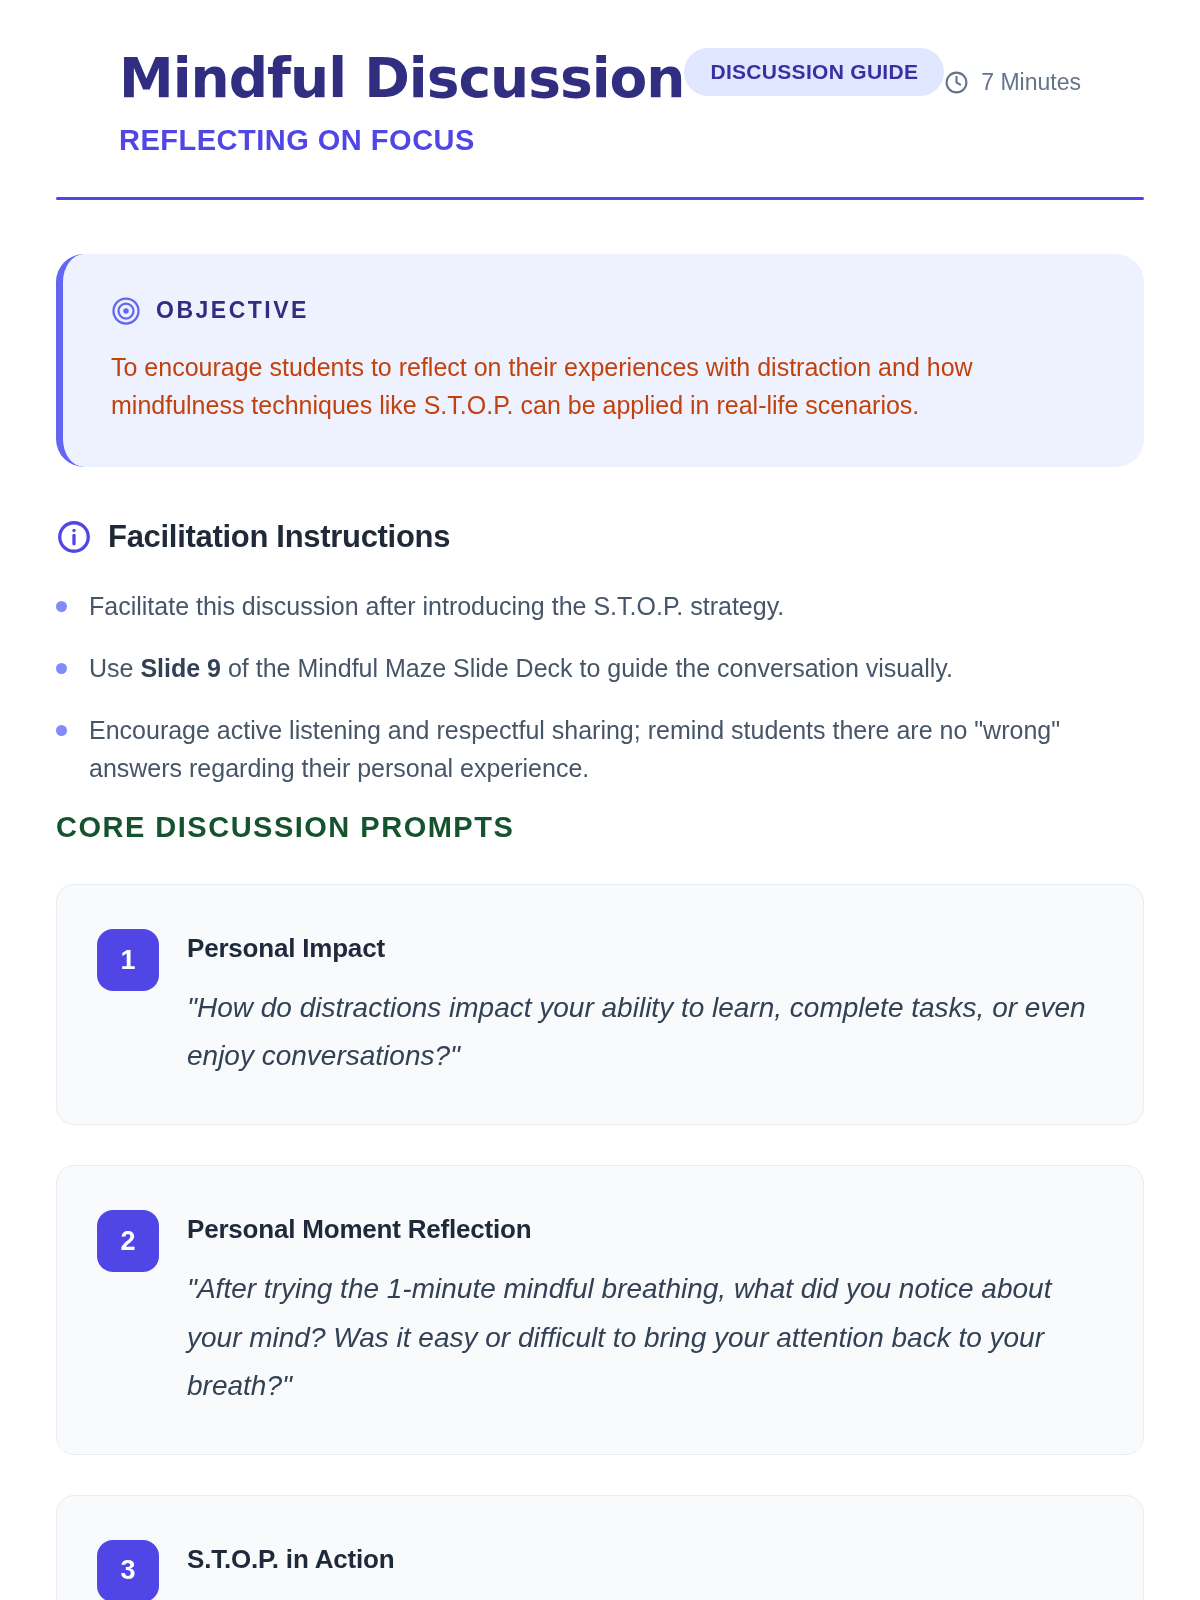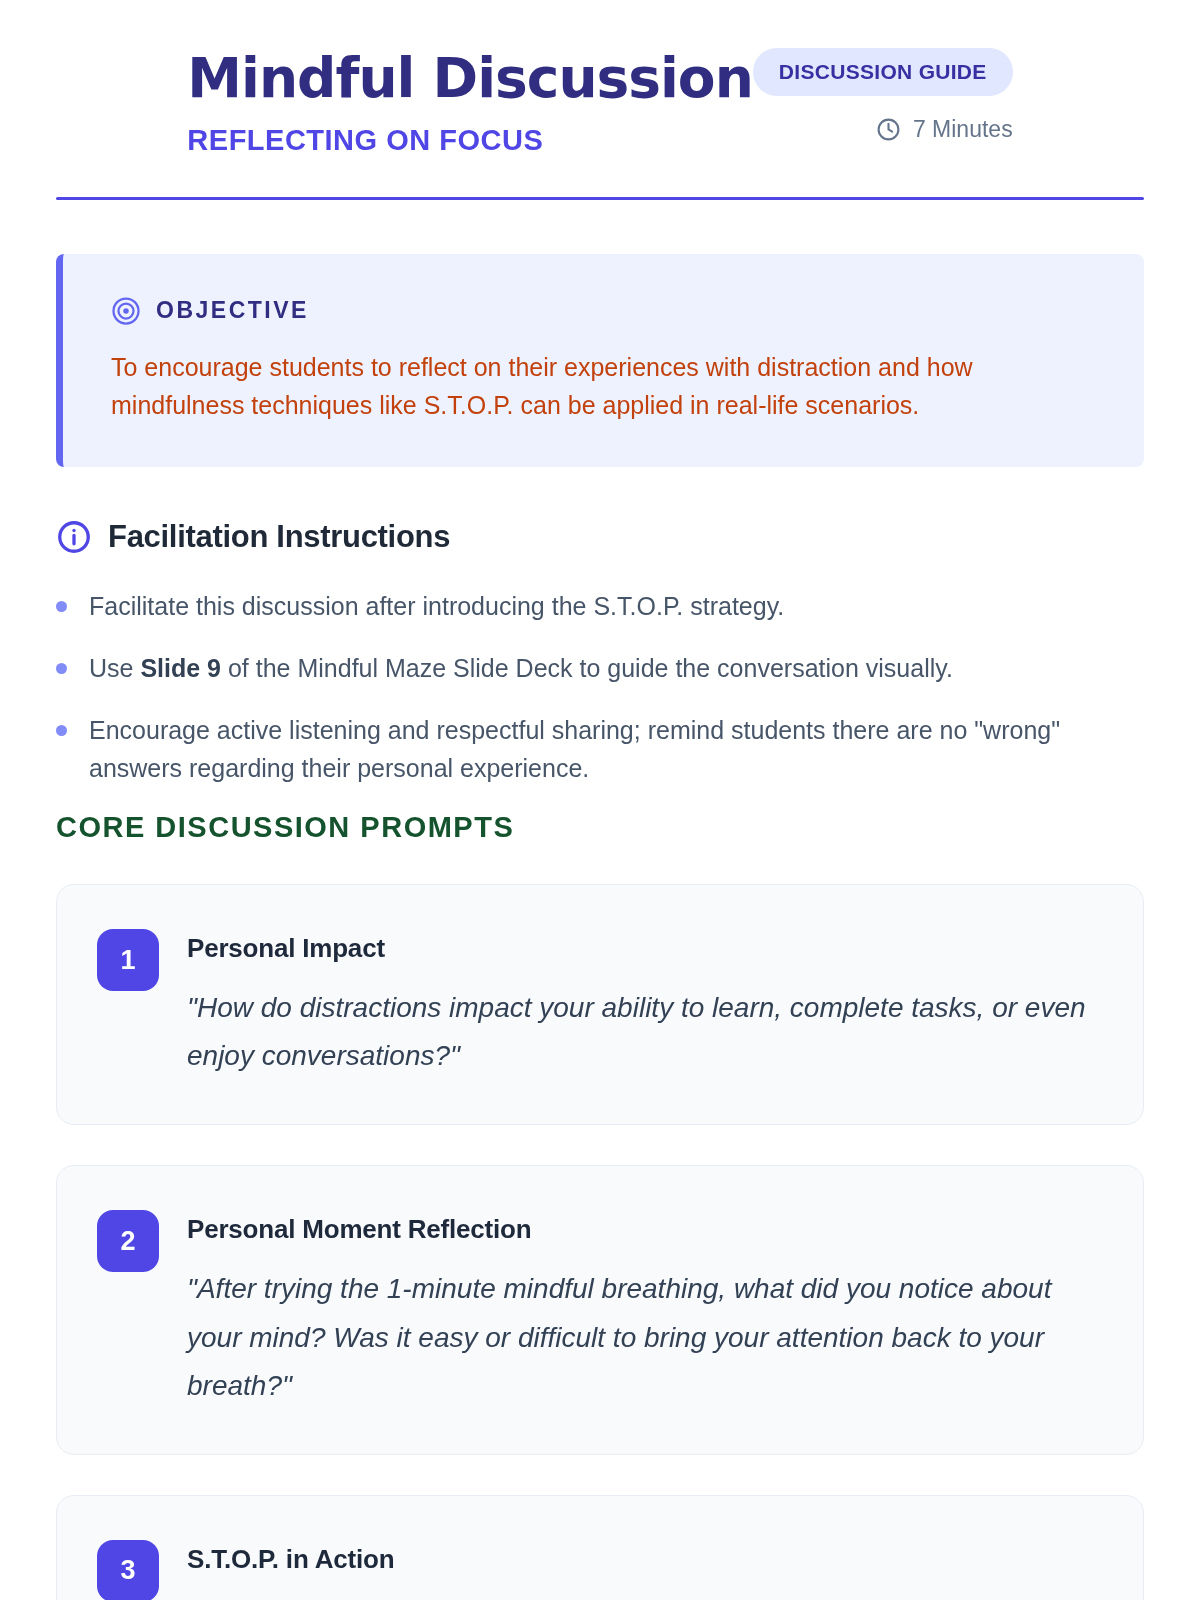--- a/index.html
+++ b/index.html
@@ -23,41 +23,41 @@
     letter-spacing: -1px;
     line-height: 1.12;
   }
   .page-subtitle {
     margin-top: 14px;
     font-size: 29px;
     font-weight: 600;
     color: #4F46E5;
     letter-spacing: 0.5px;
   }
-  .header-right { display: flex; flex-direction: column; align-items: flex-end; }
+  .header-right { display: flex; flex-direction: row; align-items: flex-end; }
   .guide-badge {
     background: #E0E7FF;
     color: #3730A3;
     font-weight: 700;
     font-size: 21px;
     letter-spacing: 0.3px;
     padding: 12px 26px;
     border-radius: 999px;
     white-space: nowrap;
   }
   .duration { margin-top: 20px; display: flex; align-items: center; gap: 12px; color: #64748B; font-size: 23px; }
 
   .top-rule { margin-top: 40px; height: 3px; background: #4F46E5; border: none; border-radius: 2px; }
 
   
   .objective {
     margin-top: 54px;
     background: #EEF2FF;
     border-left: 7px solid #6366F1;
-    border-radius: 8px;
+    border-radius: 28px;
     padding: 42px 48px;
   }
   .objective-head { display: flex; align-items: center; gap: 15px; }
   .objective-label {
     font-size: 23px;
     font-weight: 800;
     color: #312E81;
     letter-spacing: 2.5px;
   }
   .objective-text {

